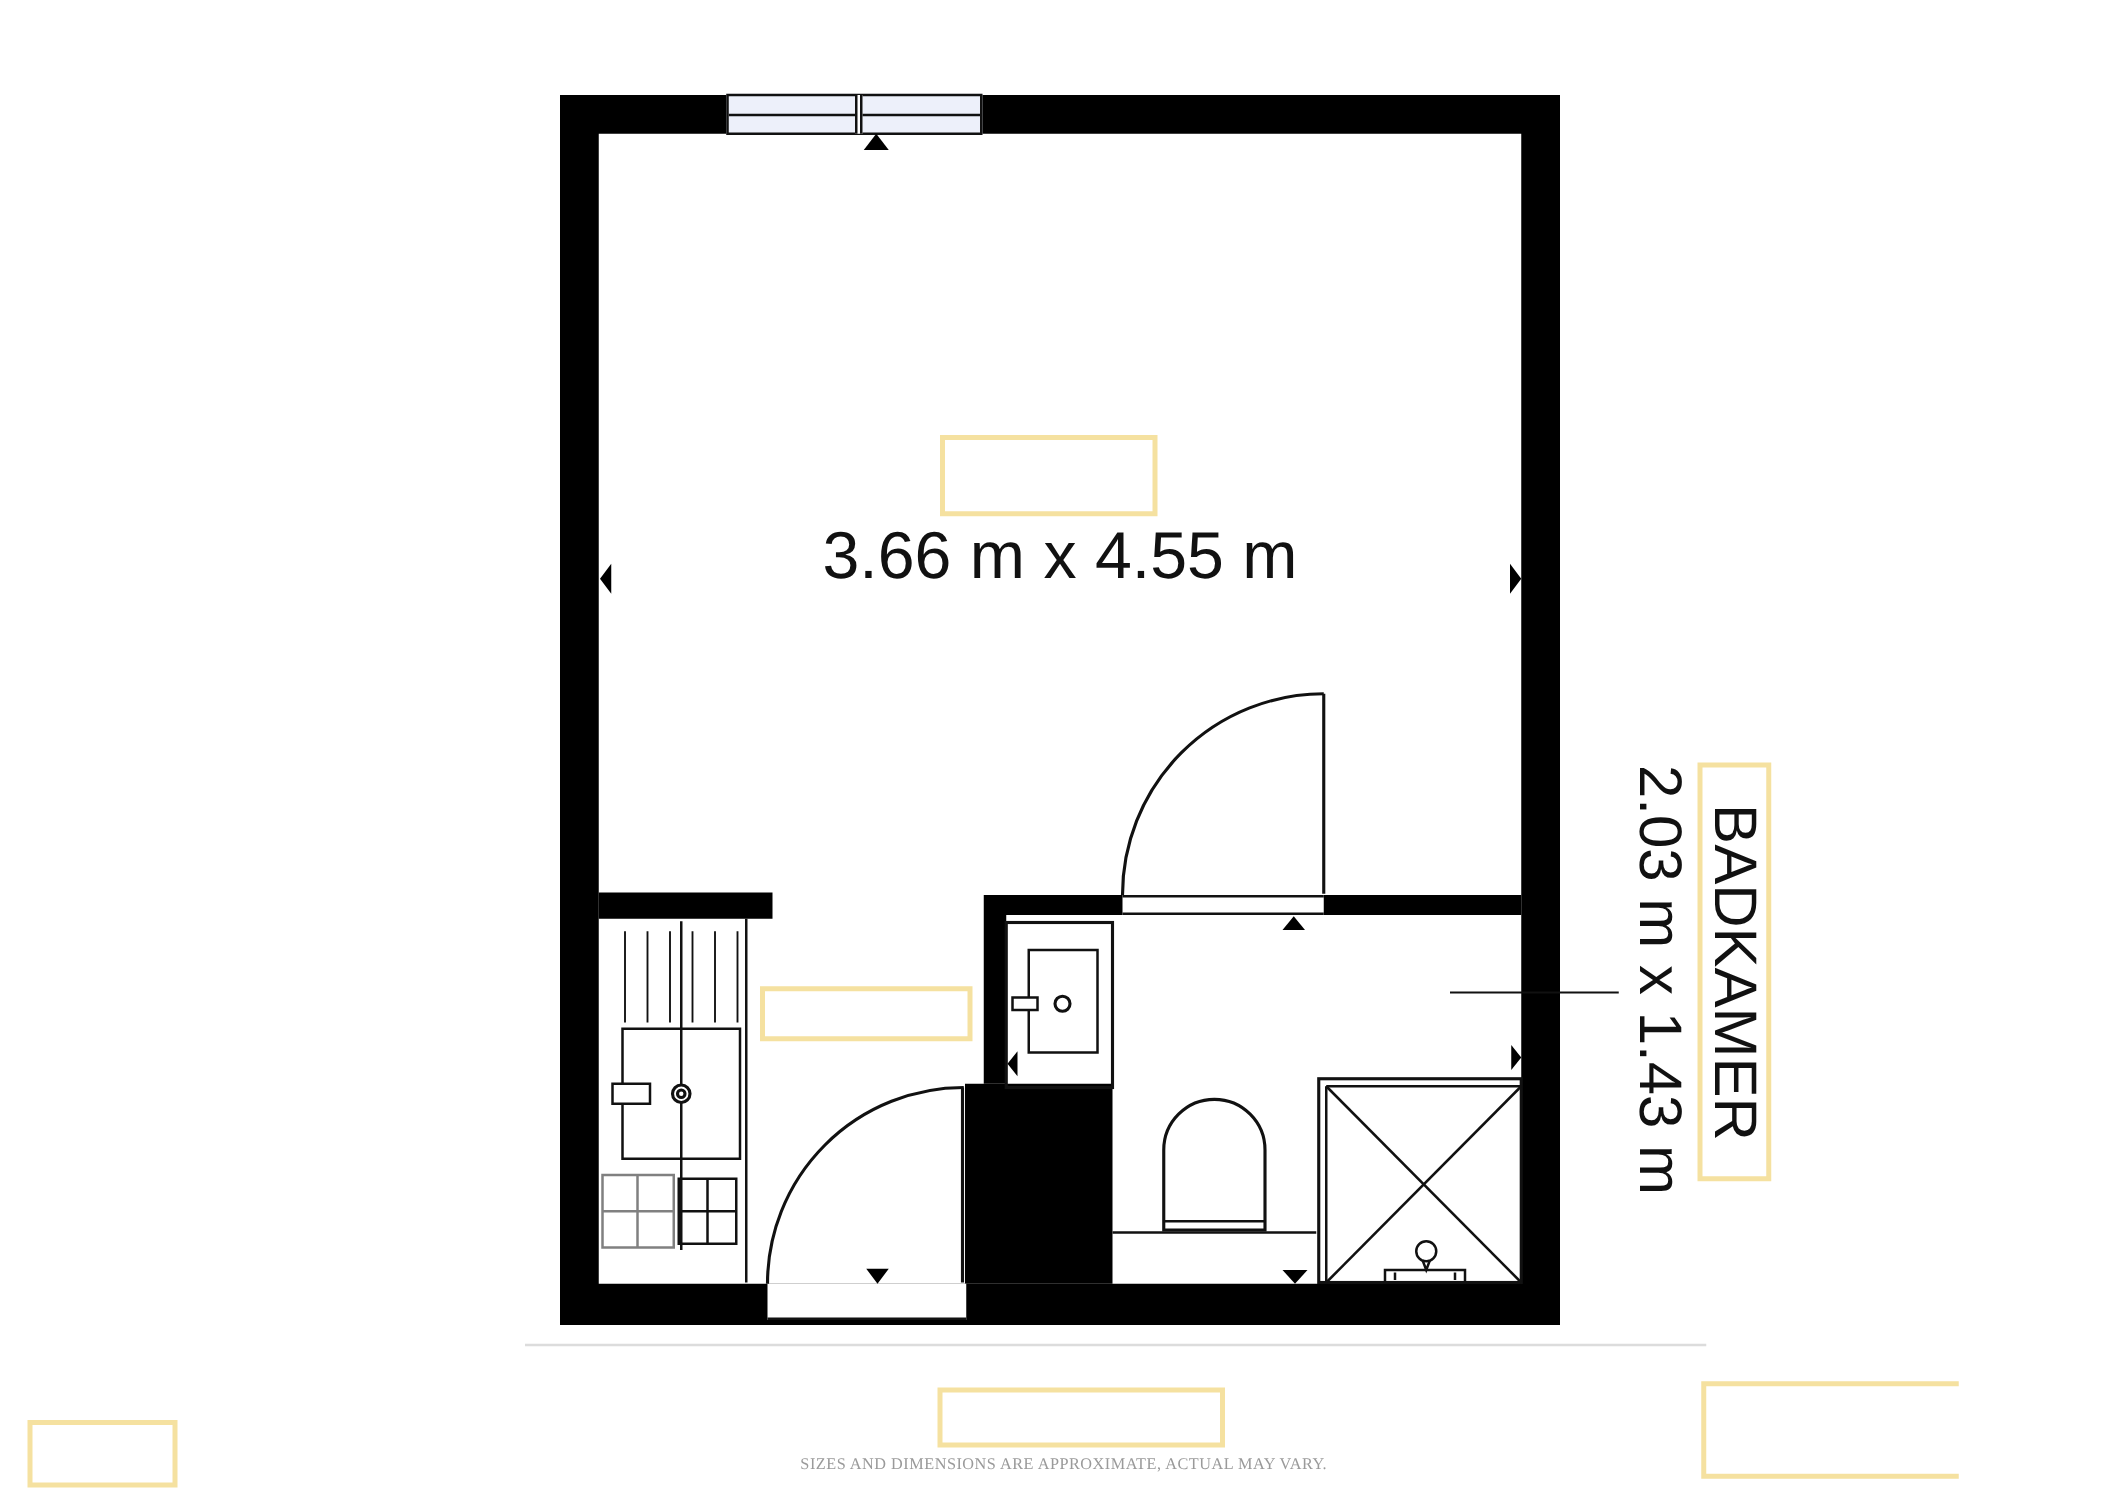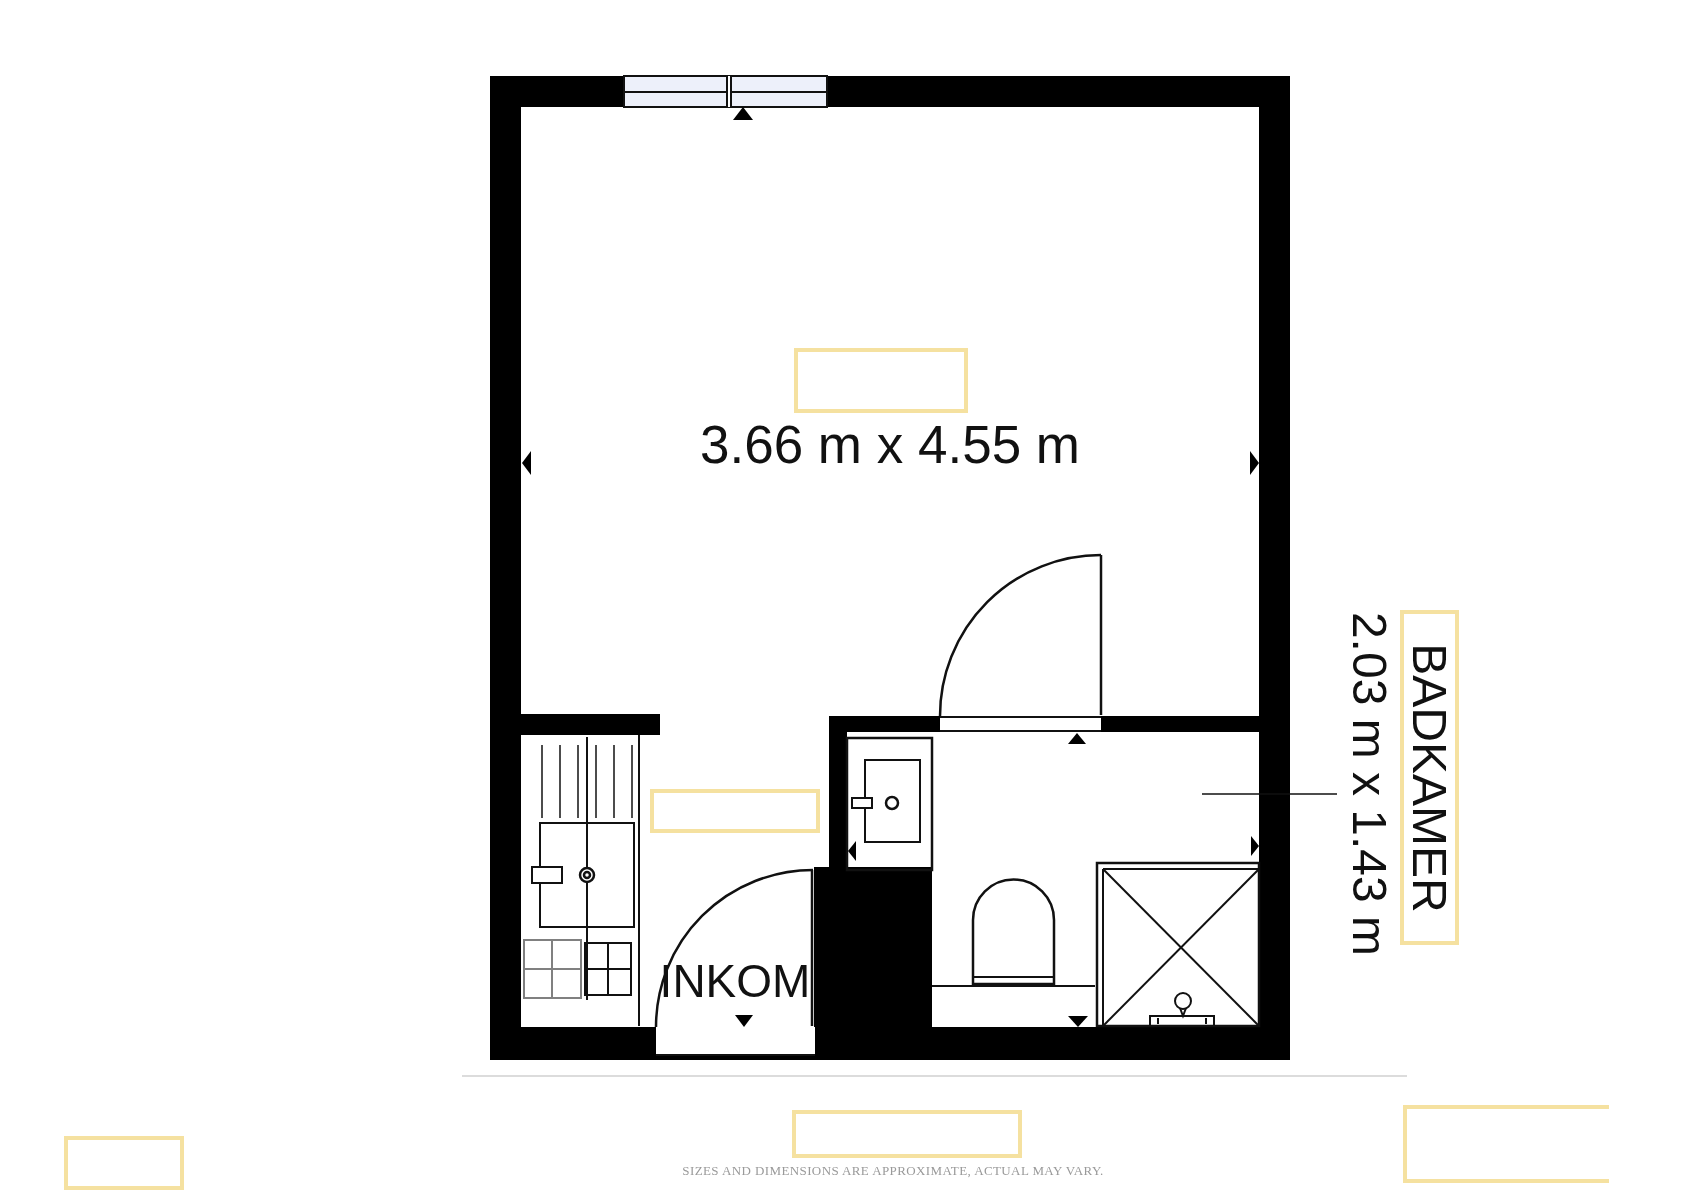--- a/index.html
+++ b/index.html
@@ -1,17 +1,17 @@
 <!DOCTYPE html>
 <html><head>
 <meta charset="utf-8">
 <style>
   html,body{margin:0;padding:0;background:#fff;}
   #stage{position:relative;width:1567px;height:1200px;background:#ffffff;overflow:hidden;
-         font-family:"Liberation Sans",sans-serif;margin-left:42px;}
+         font-family:"Liberation Sans",sans-serif;}
   .wall{position:absolute;background:#000;}
   .opening{position:absolute;background:#fff;}
   .hl{position:absolute;border:4px solid #f5e1a0;background:#ffffff;}
   .tri{position:absolute;width:0;height:0;}
   .label{position:absolute;color:#111;line-height:1;white-space:nowrap;text-align:center;}
   .rot90{transform:rotate(90deg);transform-origin:center center;}
   #window-el{position:absolute;left:581px;top:75px;width:205px;height:33px;background:#edf0fa;
              border:2px solid #111;box-sizing:border-box;}
   #window-midline{position:absolute;left:0;top:14px;width:100%;height:2px;background:#111;}
   #window-divider{position:absolute;left:101px;top:-1px;width:2px;height:31px;background:#fff;
@@ -123,20 +123,19 @@
   <div class="hl" style="left:608px;top:789px;width:162px;height:36px;"></div>
   <div class="hl" style="left:1358px;top:610px;width:51px;height:327px;"></div>
   <div class="hl" style="left:750px;top:1110px;width:222px;height:40px;"></div>
   <div class="hl" style="left:22px;top:1136px;width:112px;height:46px;"></div>
   <div class="hl" style="left:1361px;top:1105px;width:309px;height:70px;"></div>
 
   <div id="plan-edge"></div>
 
   <div class="label" style="left:498px;top:418px;width:700px;font-size:53px;">3.66 m x 4.55 m</div>
 
-  <div class="label" style="left:593px;top:958px;width:200px;font-size:46px;">INKOM</div>
 
   <div class="label rot90" style="left:1107px;top:760px;width:440px;font-size:48px;">2.03 m x 1.43 m</div>
 
   <div class="label rot90" style="left:1217px;top:754px;width:340px;font-size:48px;">BADKAMER</div>
 
   <div class="label" style="left:551px;top:1164px;width:600px;font-size:13px;color:#9a9a9a;letter-spacing:0.4px;font-family:Liberation Serif, serif;">SIZES AND DIMENSIONS ARE APPROXIMATE, ACTUAL MAY VARY.</div>
 </div>
 
 </body></html>

